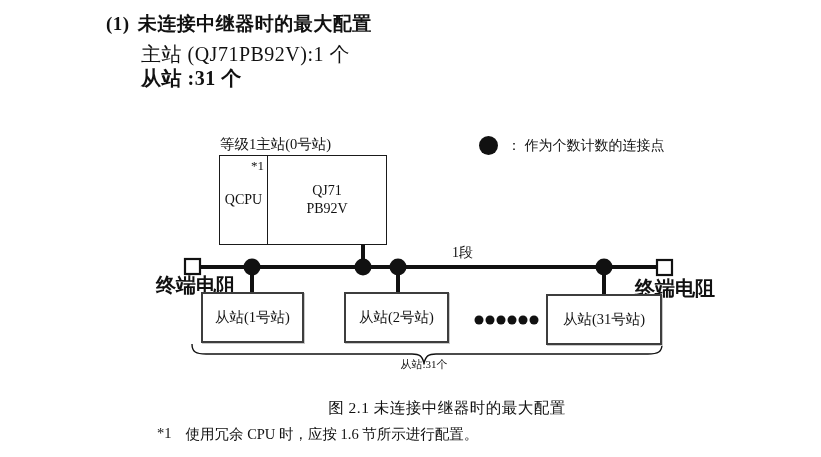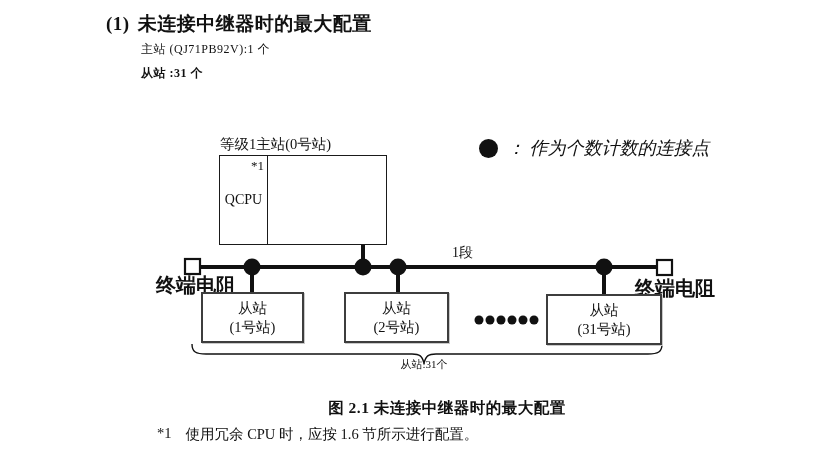--- a/index.html
+++ b/index.html
@@ -13,60 +13,60 @@
     margin-left:24px;
   }
   .abs{position:absolute;}
   .heading{
     left:82px;top:11px;
     font-size:19px;font-weight:bold;
     letter-spacing:0.5px;
     white-space:nowrap;
   }
   .heading .num{margin-right:8px;}
-  .subline{font-size:12px;white-space:nowrap;letter-spacing:0.5px;}
+  .subline{font-size:20px;white-space:nowrap;letter-spacing:0.5px;}
   .subline1{left:117px;top:41px;}
   .subline2{left:117px;top:65px;font-weight:bold;}
 
   .master-label{left:196px;top:135px;font-size:14.5px;white-space:nowrap;text-align:center;}
   .master-box{
     left:195px;top:155px;width:168px;height:90px;
     border:1.6px solid #1a1a1a;box-sizing:border-box;
     display:flex;background:#fff;
   }
   .mcell{
     box-sizing:border-box;display:flex;align-items:center;justify-content:center;
     font-size:14px;text-align:center;position:relative;line-height:1.3;
   }
   .mcell-power{width:70px;border-right:1.4px solid #1a1a1a;}
   .mcell-cpu{width:48px;border-right:1.4px solid #1a1a1a;}
   .mcell-pb{flex:1;}
   .cpu-note{position:absolute;top:2px;right:3px;font-size:13px;}
 
   .legend{left:455px;top:136px;display:flex;align-items:center;gap:9px;}
   .legend-dot{width:19px;height:19px;border-radius:50%;background:#111;flex:0 0 auto;}
-  .legend-text{font-size:18px;white-space:nowrap;font-style:italic;}
+  .legend-text{font-size:14px;white-space:nowrap;}
 
   .seg-label{left:428px;top:244px;font-size:14px;white-space:nowrap;}
   .term-label{font-size:20px;white-space:nowrap;font-weight:bold;}
   .term-left{left:132px;top:272px;}
   .term-right{left:611px;top:275px;}
 
   .slave-box{
     border:2px solid #3d3d3d;box-sizing:border-box;background:#fff;
-    display:flex;flex-direction:column;align-items:center;justify-content:center;
+    display:flex;align-items:center;justify-content:center;
     font-size:14.5px;line-height:1.3;text-align:center;
     box-shadow:1px 1px 0 #c9c9c9;
   }
   .slave1{left:177px;top:292px;width:103px;height:51px;}
   .slave2{left:320px;top:292px;width:105px;height:51px;}
   .slave31{left:522px;top:294px;width:116px;height:51px;}
 
   .brace-label{left:340px;top:357px;width:120px;text-align:center;font-size:11px;}
-  .caption{left:123px;top:398px;width:600px;text-align:center;font-size:15.5px;font-weight:bold;letter-spacing:0.5px;}
+  .caption{left:123px;top:398px;width:600px;text-align:center;font-size:15.5px;font-weight:normal;letter-spacing:0.5px;}
   .footnote{left:133px;top:425px;display:flex;gap:14px;font-size:14.5px;white-space:nowrap;}
 
   svg.gfx{position:absolute;left:0;top:0;pointer-events:none;}
 </style>
 </head>
 <body>
 
 <div class="page">
 
   <div class="abs heading">
@@ -104,20 +104,26 @@
 
     <path d="M168 344 C168 352 172 354 182 354 L388 354 C396 354 398 356 400 363 C402 356 404 354 412 354 L624 354 C634 354 638 352 638 344" fill="none" stroke="#111" stroke-width="1.4"></path>
   </svg>
 
   <div class="abs master-label">等级1主站(0号站)</div>
   <div class="abs master-box">
     <div class="mcell mcell-cpu">
       <span class="cpu-note">*1</span>
       <span>QCPU</span>
     </div>
+    <div class="mcell mcell-pb">
+      <span>
+        <span>QJ71</span><br>
+        <span>PB92V</span>
+      </span>
+    </div>
   </div>
 
   <div class="abs legend">
     <span class="legend-dot"></span>
     <span class="legend-text">： 作为个数计数的连接点</span>
   </div>
 
   <div class="abs seg-label">1段</div>
   <div class="abs term-label term-left">终端电阻</div>
   <div class="abs term-label term-right">终端电阻</div>

